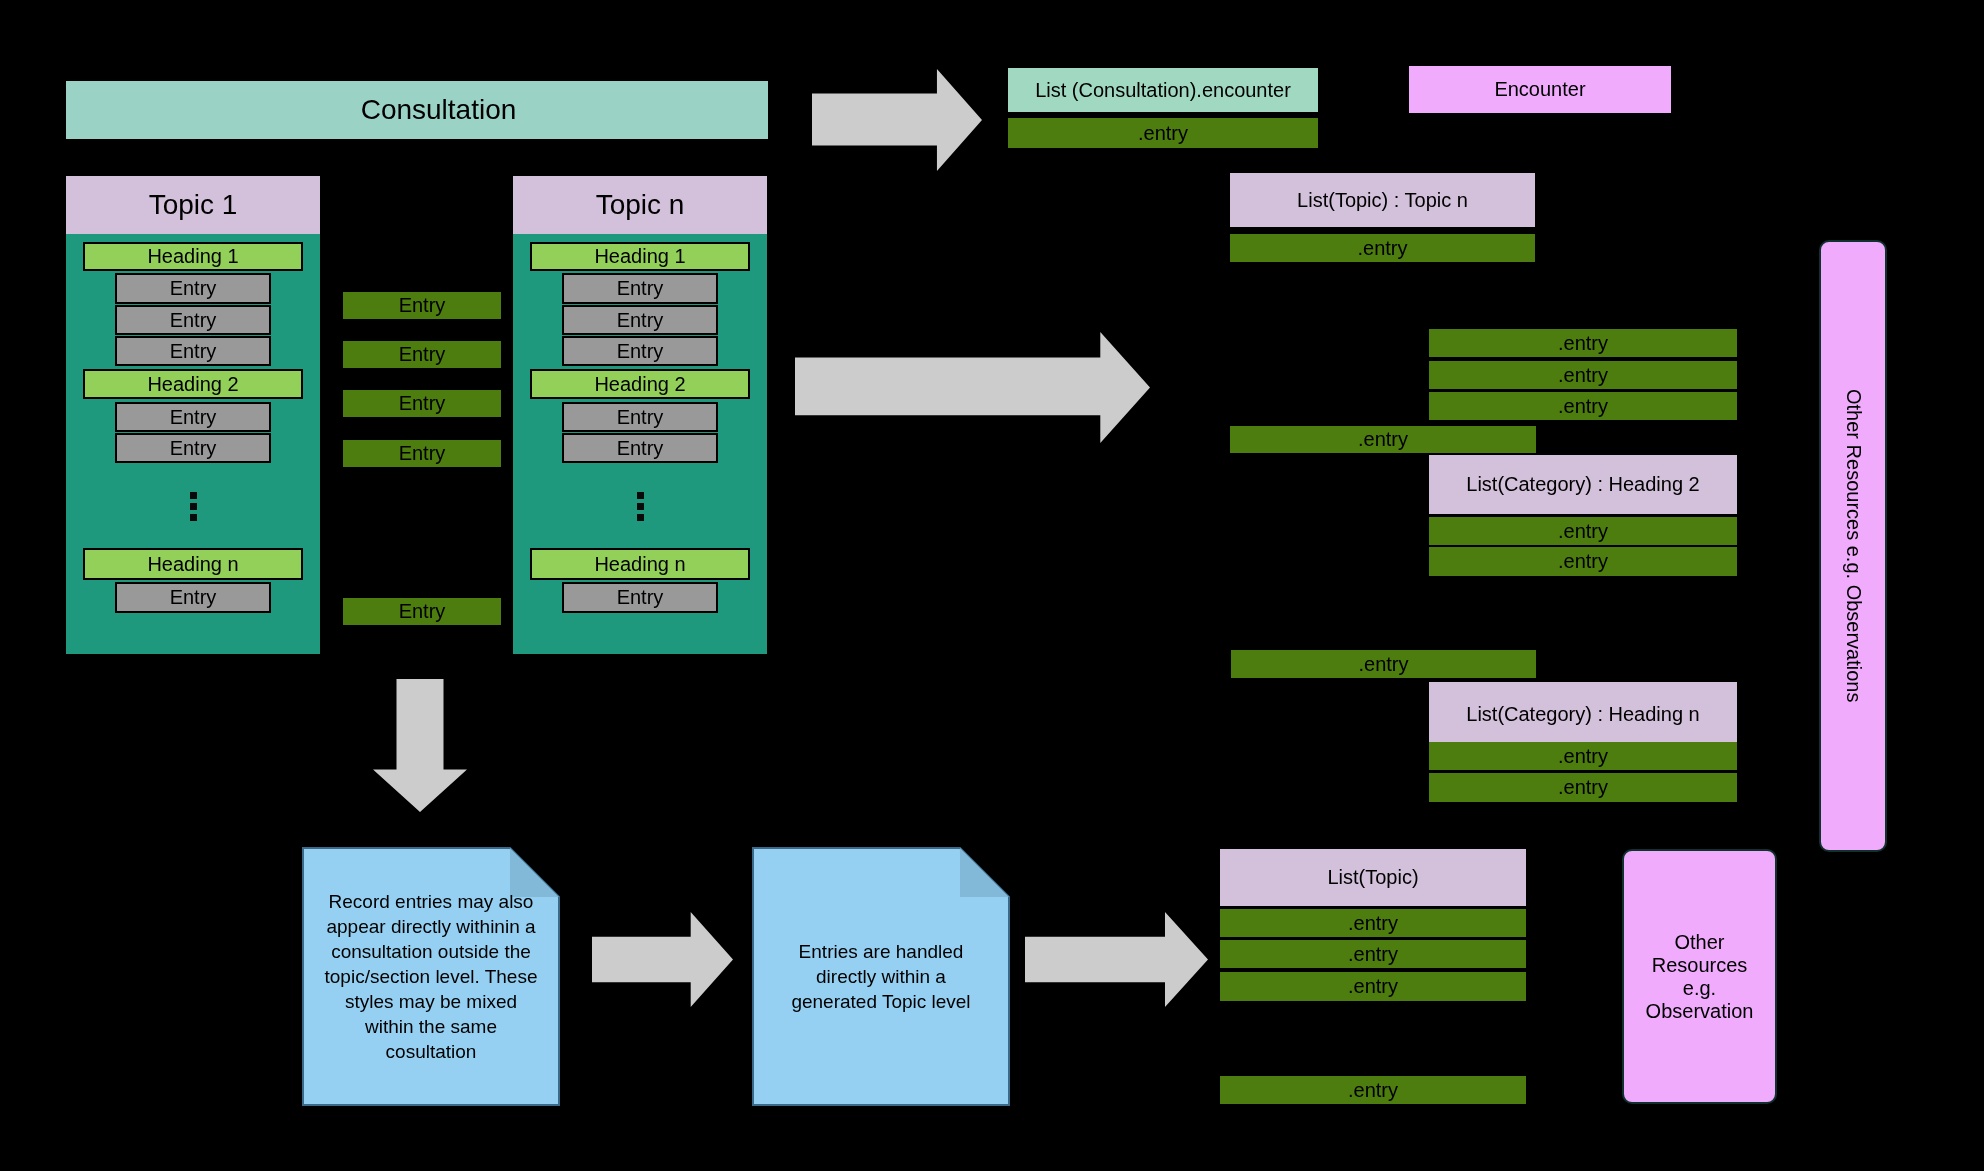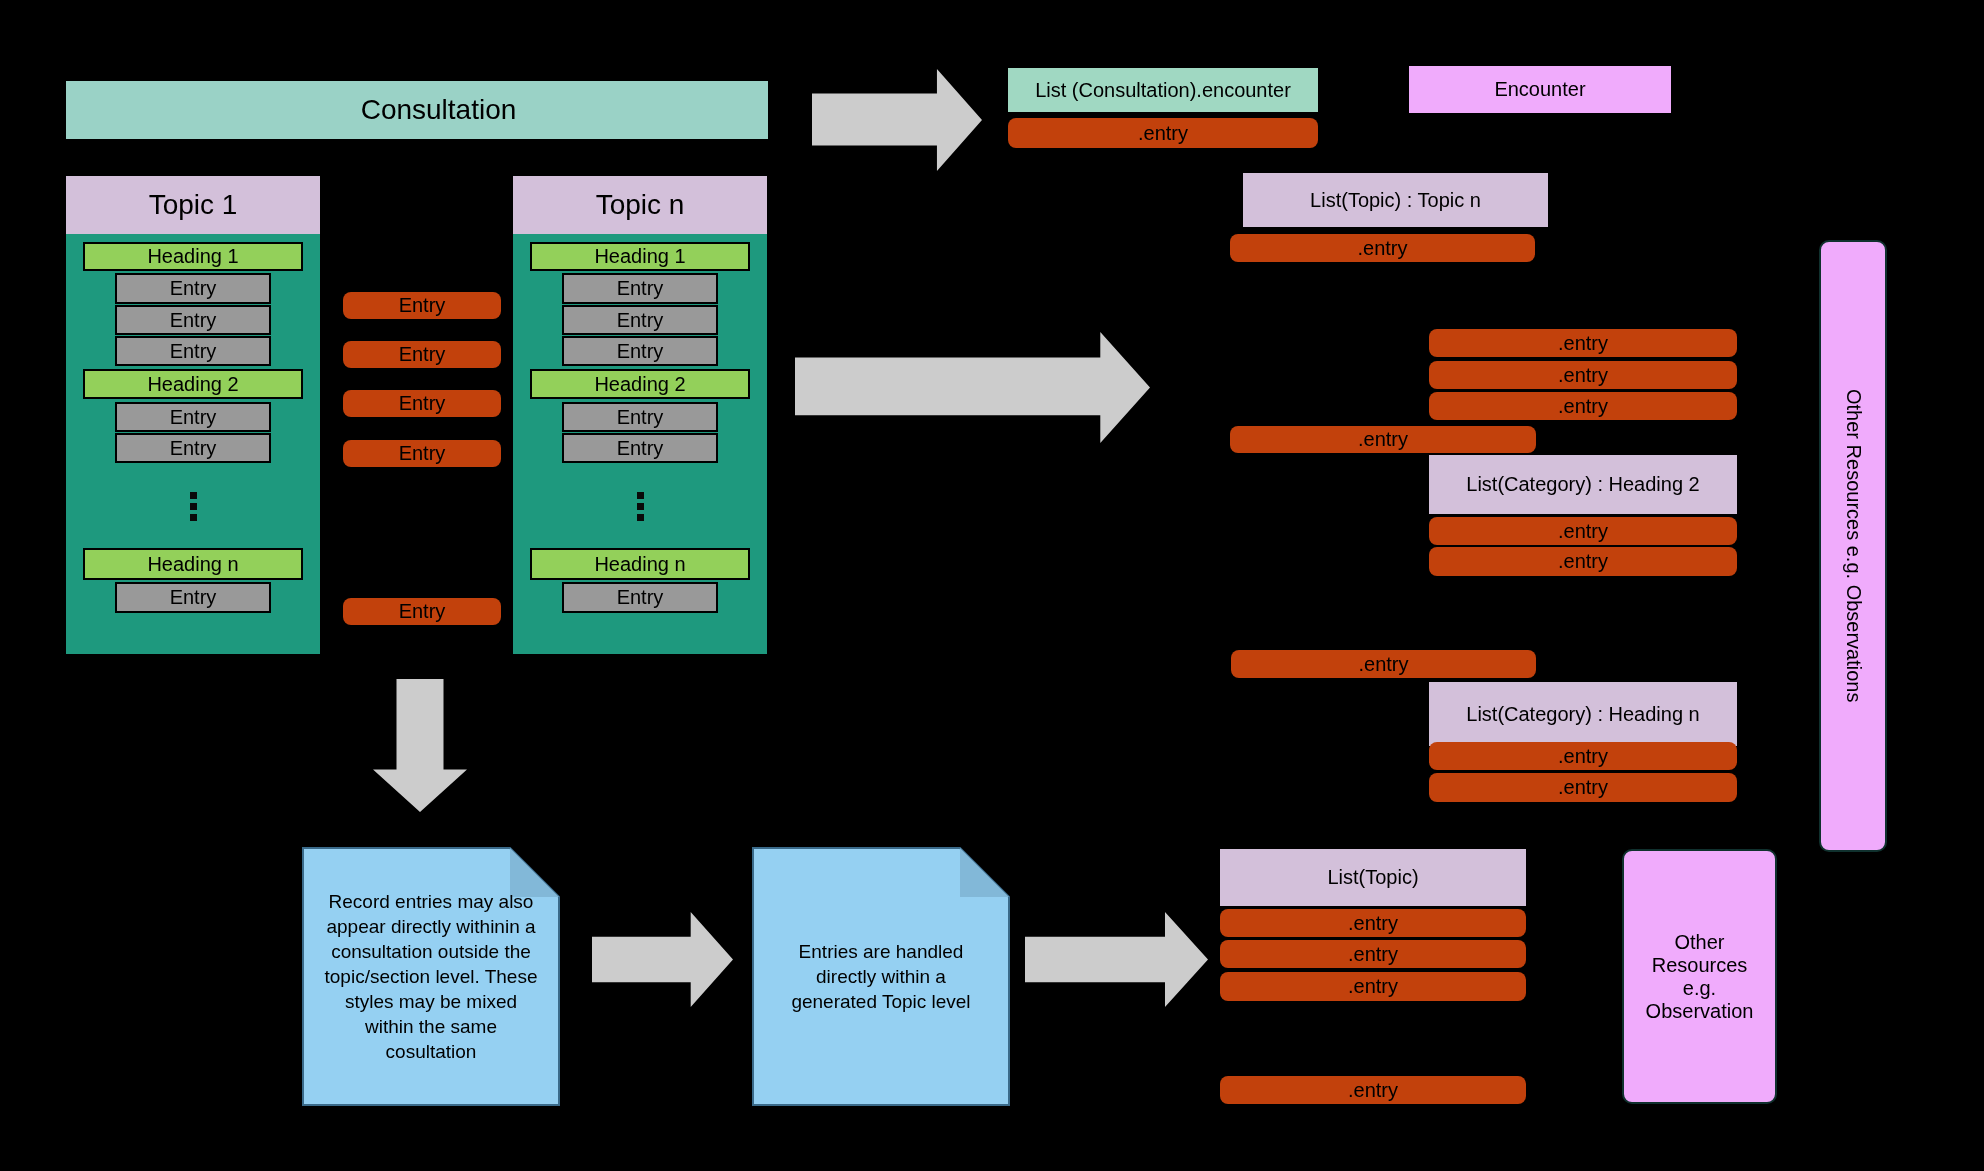--- a/index.html
+++ b/index.html
@@ -7,21 +7,21 @@
          font-family:"Liberation Sans",sans-serif;color:#000;overflow:hidden;}
   .abs{position:absolute;box-sizing:border-box;}
   .center{display:flex;align-items:center;justify-content:center;text-align:center;}
   .t28{font-size:28px;}
   .t20{font-size:20px;}
   .t19{font-size:19px;line-height:1.32;}
   .tealL{background:#9ad2c6;}
   .tealL2{background:#a0d8c2;}
   .pink{background:#d3c0da;}
   .green{background:#93d05a;border:2px solid #000;}
-  .graybox{background:#c2410c;border-radius:8px;}
+  .graybox{background:#4d7c0f;}
   .entrybox{background:#999999;border:2px solid #000;}
   .topicbody{background:#1e997e;}
   .bluebox{background:#f0abfc;}
   .rounded{border-radius:10px;border:2px solid #10312e;}
   .dot{width:7px;height:7px;background:#0a0a0a;margin:4px auto;}
   .vtext{writing-mode:vertical-rl;}
   svg.fill{position:absolute;left:0;top:0;width:100%;height:100%;}
   .notetext{position:relative;width:214px;}
 </style>
 </head>
@@ -85,21 +85,21 @@
     <div class="abs green center t20" style="left:17px;top:372px;width:220px;height:32px;">Heading n</div>
     <div class="abs entrybox center t20" style="left:49px;top:406px;width:156px;height:31px;">Entry</div>
   </div>
 
   <div class="abs" style="left:795px;top:332px;width:355px;height:111px;">
     <svg class="fill" viewBox="0 0 100 100" preserveAspectRatio="none">
       <polygon points="0,23 86,23 86,0 100,50 86,100 86,75 0,75" fill="#cccccc"></polygon>
     </svg>
   </div>
 
-  <div class="abs pink center t20" style="left:1230px;top:173px;width:305px;height:54px;margin-left:13px;">List(Topic) : Topic n</div>
+  <div class="abs pink center t20" style="left:1230px;top:173px;width:305px;height:54px;">List(Topic) : Topic n</div>
   <div class="abs graybox center t20" style="left:1230px;top:234px;width:305px;height:28px;">.entry</div>
 
   <div class="abs graybox center t20" style="left:1429px;top:329px;width:308px;height:28px;">.entry</div>
   <div class="abs graybox center t20" style="left:1429px;top:361px;width:308px;height:28px;">.entry</div>
   <div class="abs graybox center t20" style="left:1429px;top:392px;width:308px;height:28px;">.entry</div>
 
   <div class="abs graybox center t20" style="left:1230px;top:426px;width:306px;height:27px;">.entry</div>
 
   <div class="abs pink center t20" style="left:1429px;top:455px;width:308px;height:59px;">List(Category) : Heading 2</div>
   <div class="abs graybox center t20" style="left:1429px;top:517px;width:308px;height:28px;">.entry</div>

